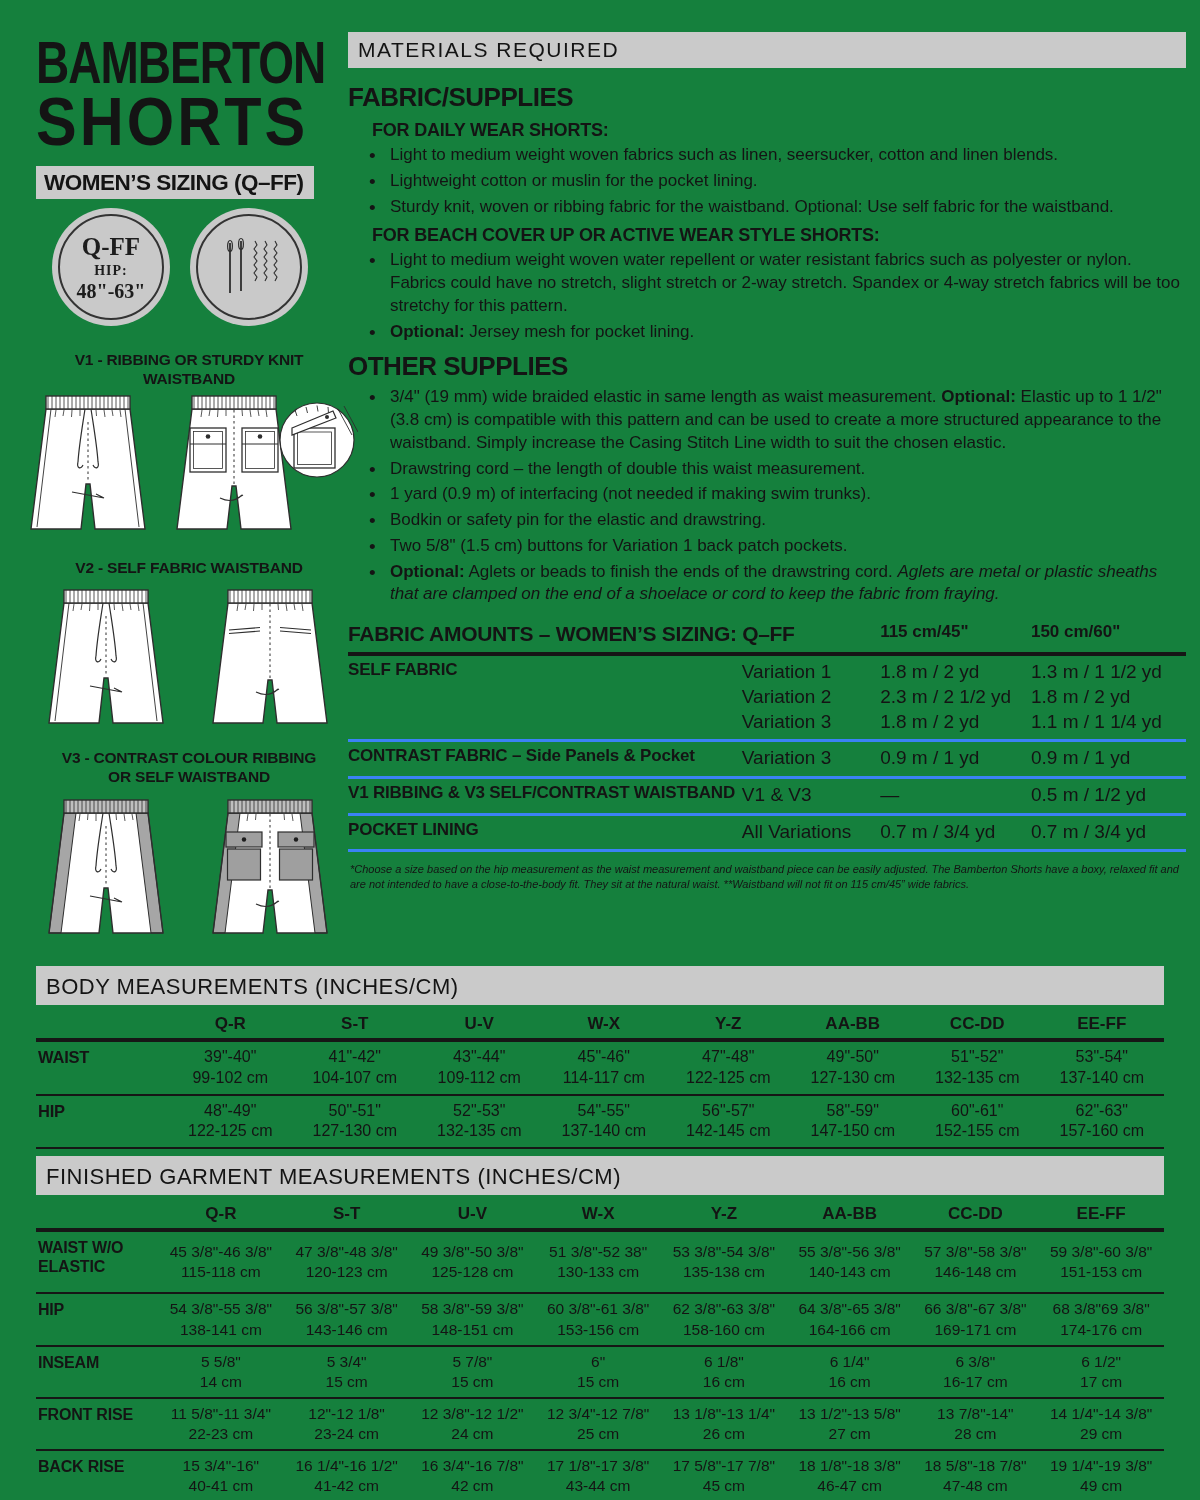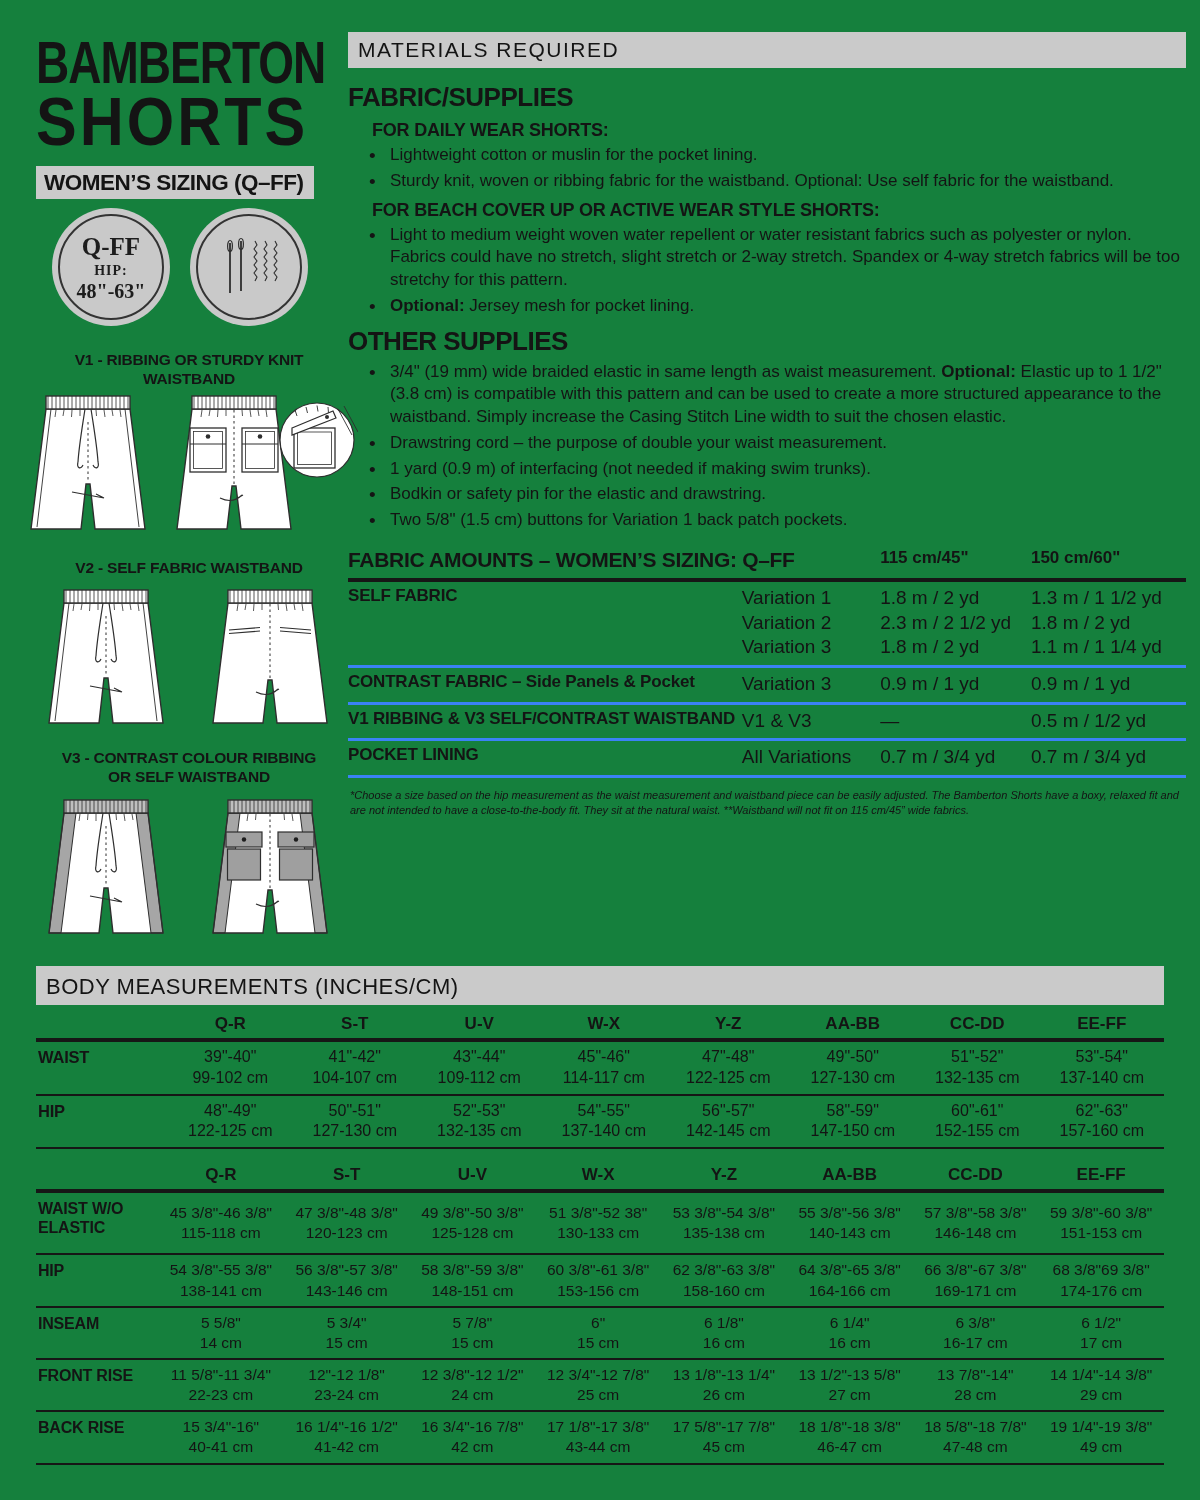--- a/index.html
+++ b/index.html
@@ -198,37 +198,39 @@
     </svg>
   </div>
 
   <div class="rc">
     <div class="mat-bar">MATERIALS REQUIRED</div>
 
     <h2>FABRIC/SUPPLIES</h2>
 
     <h3 class="sub">FOR DAILY WEAR SHORTS:</h3>
     <ul class="bul">
+      <li><span>Light to medium weight woven fabrics such as linen, seersucker, cotton and linen blends.</span></li>
       <li><span>Lightweight cotton or muslin for the pocket lining.</span></li>
       <li><span>Sturdy knit, woven or ribbing fabric for the waistband. Optional: Use self fabric for the waistband.</span></li>
     </ul>
 
     <h3 class="sub">FOR BEACH COVER UP OR ACTIVE WEAR STYLE SHORTS:</h3>
     <ul class="bul">
       <li><span>Light to medium weight woven water repellent or water resistant fabrics such as polyester or nylon. Fabrics could have no stretch, slight stretch or 2-way stretch. Spandex or 4-way stretch fabrics will be too stretchy for this pattern.</span></li>
       <li><b>Optional:</b><span> Jersey mesh for pocket lining.</span></li>
     </ul>
 
     <h2 class="os">OTHER SUPPLIES</h2>
     <ul class="bul">
       <li><span>3/4" (19 mm) wide braided elastic in same length as waist measurement. </span><b>Optional:</b><span> Elastic up to 1 1/2" (3.8 cm) is compatible with this pattern and can be used to create a more structured appearance to the waistband. Simply increase the Casing Stitch Line width to suit the chosen elastic.</span></li>
-      <li><span>Drawstring cord – the purpose of double your waist measurement.</span></li>
+      <li><span>Drawstring cord – the length of double this waist measurement.</span></li>
       <li><span>1 yard (0.9 m) of interfacing (not needed if making swim trunks).</span></li>
       <li><span>Bodkin or safety pin for the elastic and drawstring.</span></li>
       <li><span>Two 5/8" (1.5 cm) buttons for Variation 1 back patch pockets.</span></li>
+      <li><b>Optional:</b><span> Aglets or beads to finish the ends of the drawstring cord. </span><i>Aglets are metal or plastic sheaths that are clamped on the end of a shoelace or cord to keep the fabric from fraying.</i></li>
     </ul>
 
     <table class="fab">
       <colgroup>
           <col style="width:47%">
           <col style="width:16.5%">
           <col style="width:18%">
           <col style="width:18.5%">
         </colgroup>
       <tbody>
@@ -335,20 +337,21 @@
         <td class="val pre">60"-61"
 152-155 cm</td>
         <td class="val pre">62"-63"
 157-160 cm</td>
       </tr>
     </tbody>
       </table>
   </div>
 
   <div class="sec" id="finsec">
+    <div class="sec-bar">FINISHED GARMENT MEASUREMENTS (INCHES/CM)</div>
     <table class="meas">
       <colgroup>
           <col style="width:122px">
           <col>
           <col>
           <col>
           <col>
           <col>
           <col>
           <col>

